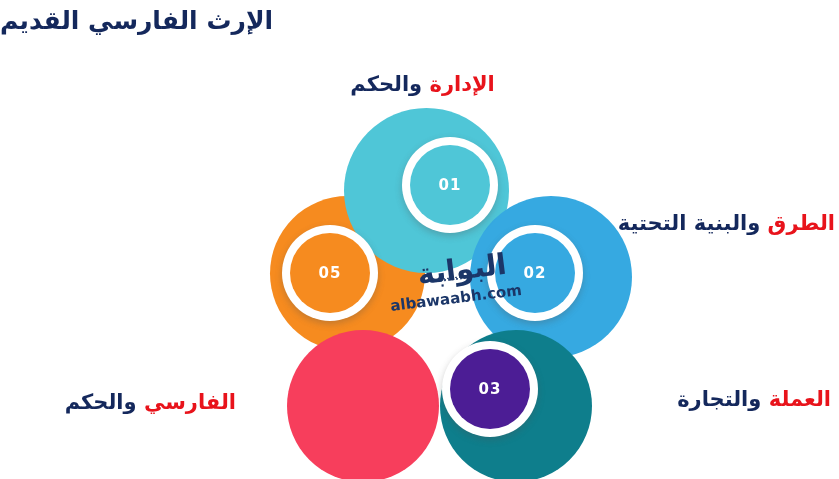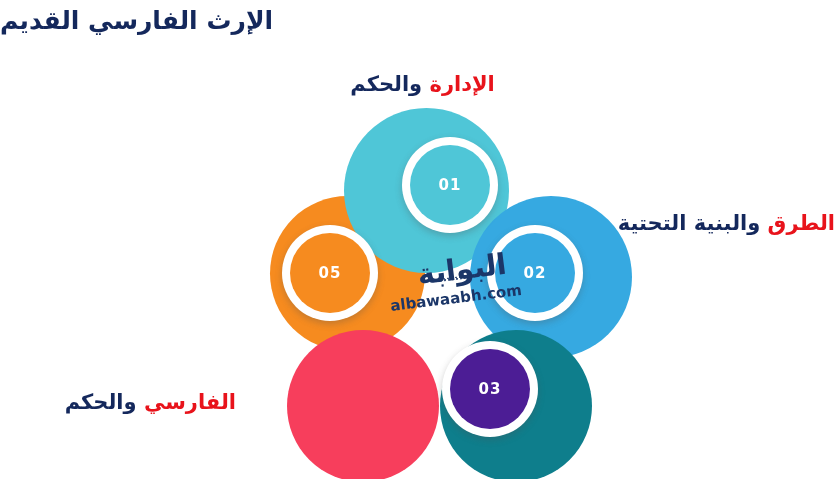--- a/index.html
+++ b/index.html
@@ -168,20 +168,24 @@
   <div class="label align-right" style="left:330px; top:74px; width:185px; text-align:center;">
     <span class="hi">الإدارة</span>
     <span>والحكم</span>
   </div>
 
   <div class="label align-right" style="right:4px; top:213px; width:230px;">
     <span class="hi">الطرق</span>
     <span>والبنية التحتية</span>
   </div>
 
+  <div class="label align-right" style="right:8px; top:389px; width:230px;">
+    <span class="hi">العملة</span>
+    <span>والتجارة</span>
+  </div>
 
   <div class="label align-right" style="left:6px; top:392px; width:230px;">
     <span class="hi">الفارسي</span>
     <span>والحكم</span>
   </div>
 
 
 </div>
 
 </body></html>

